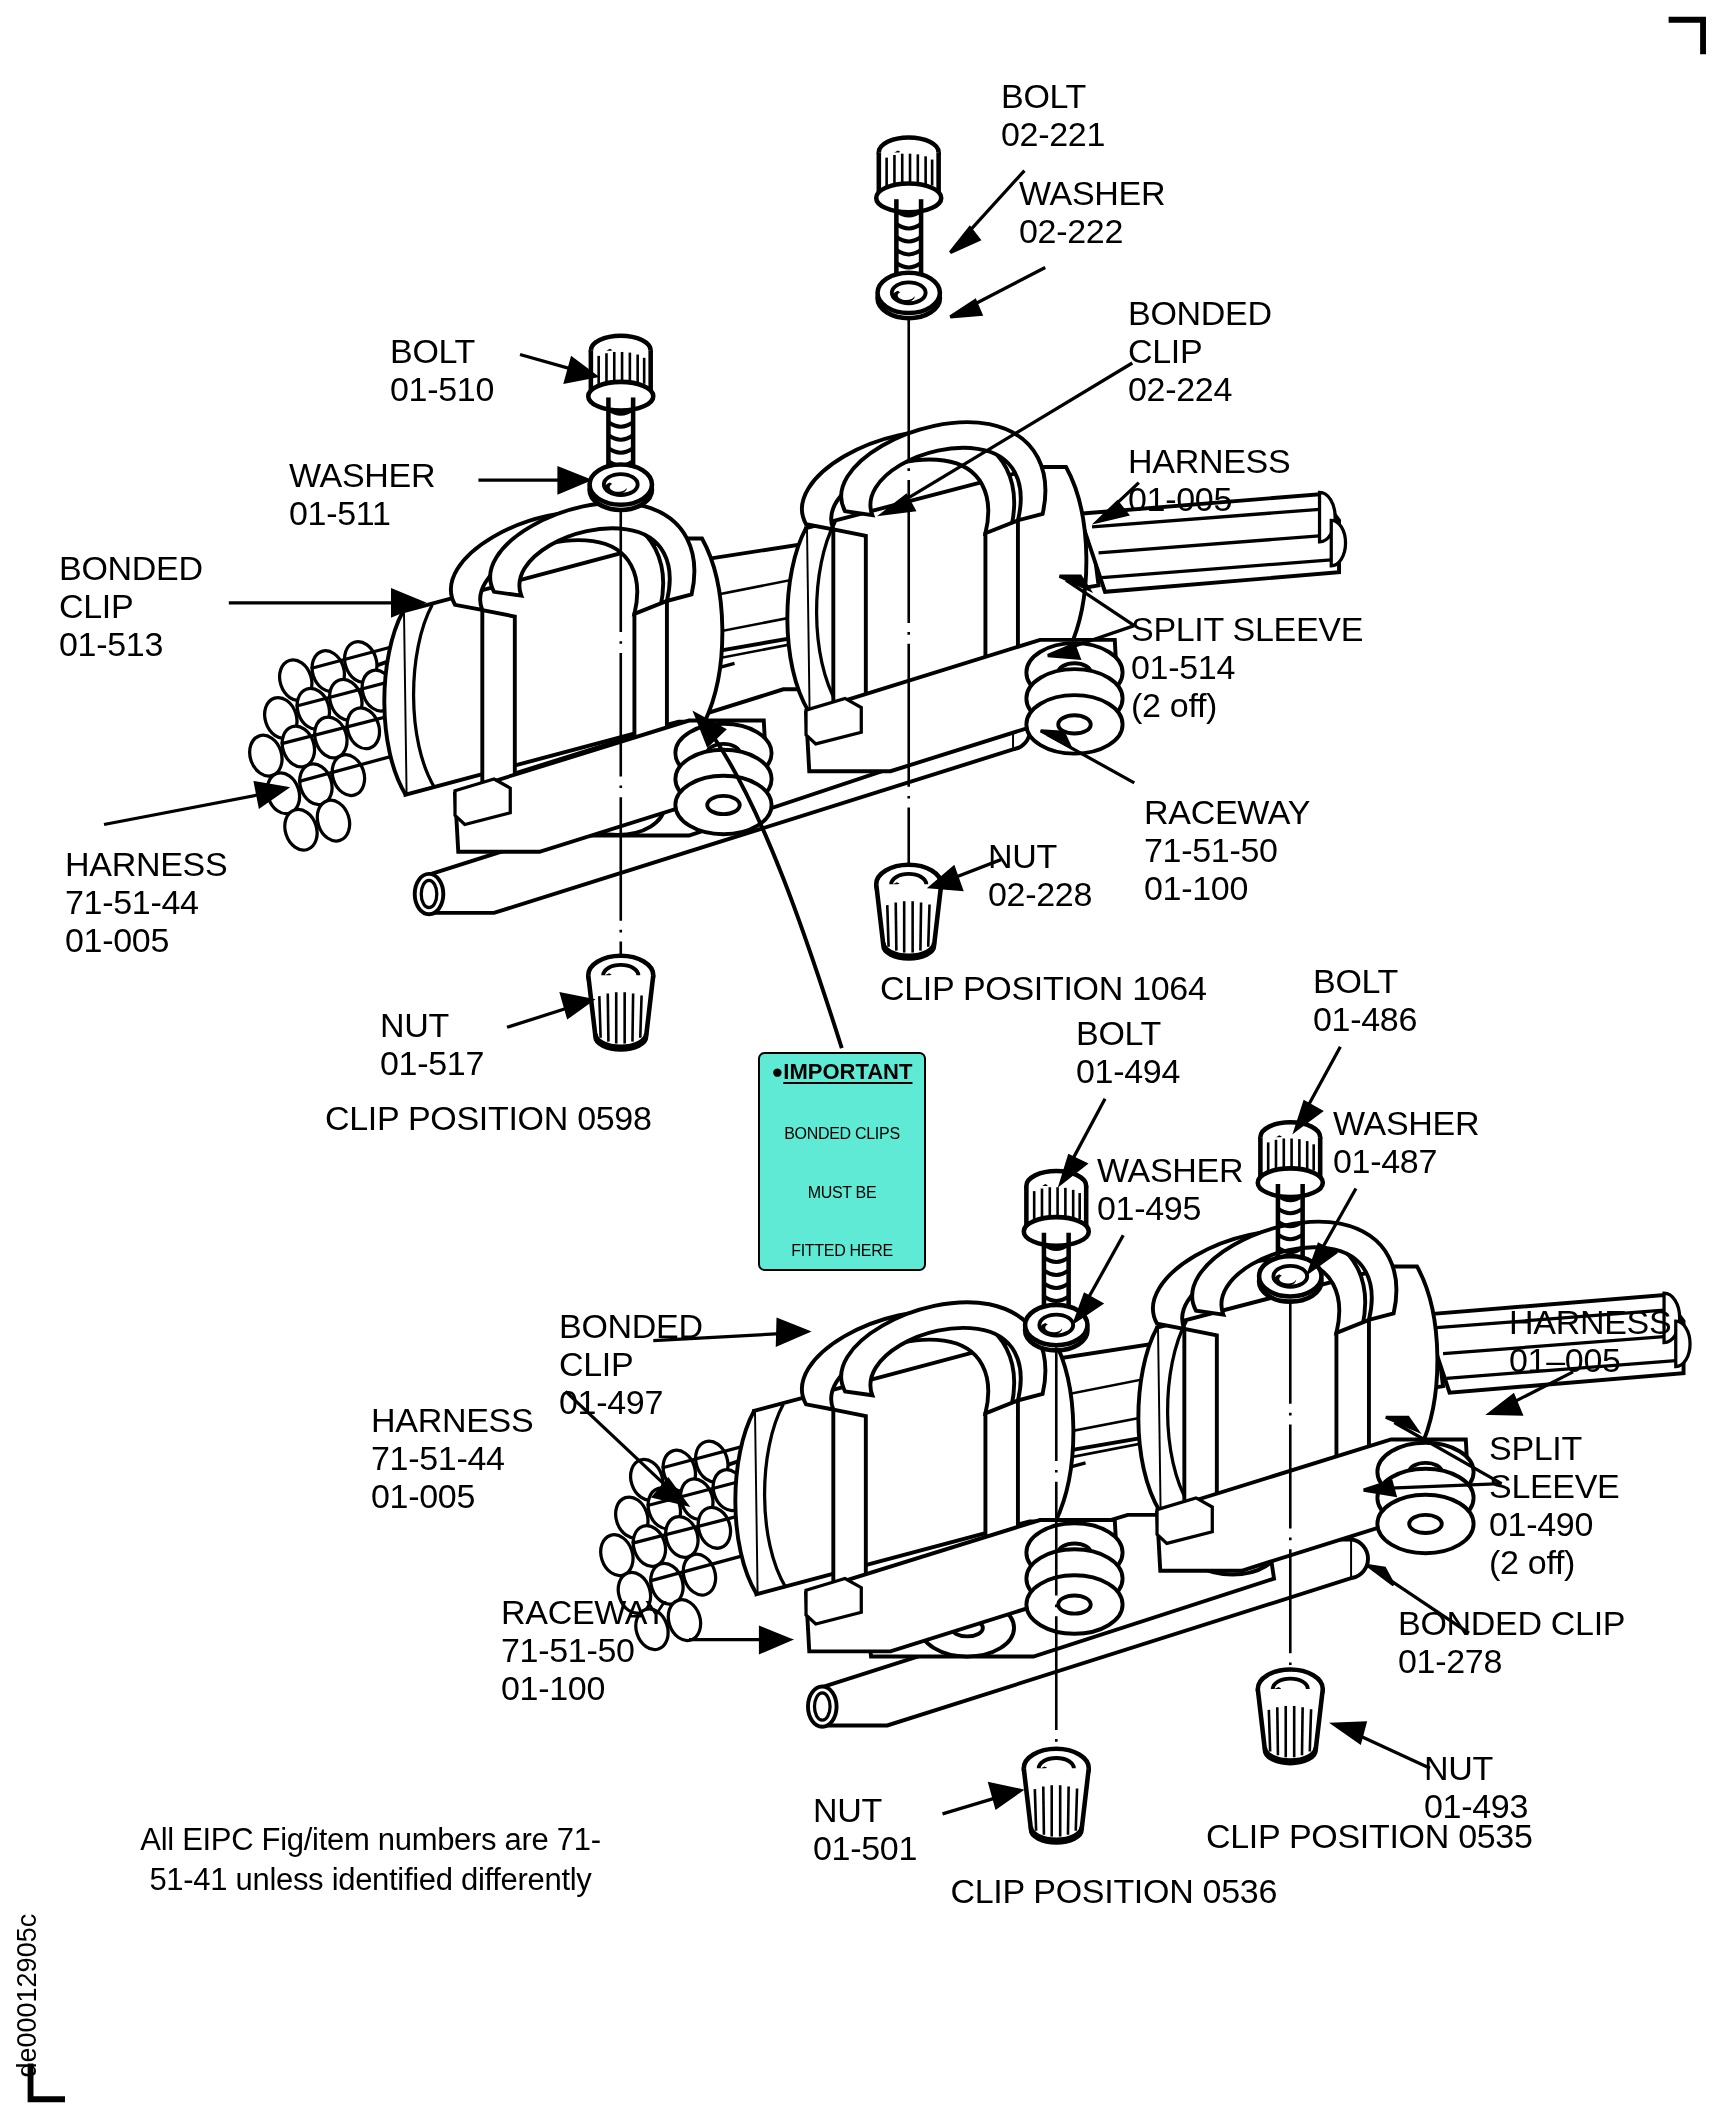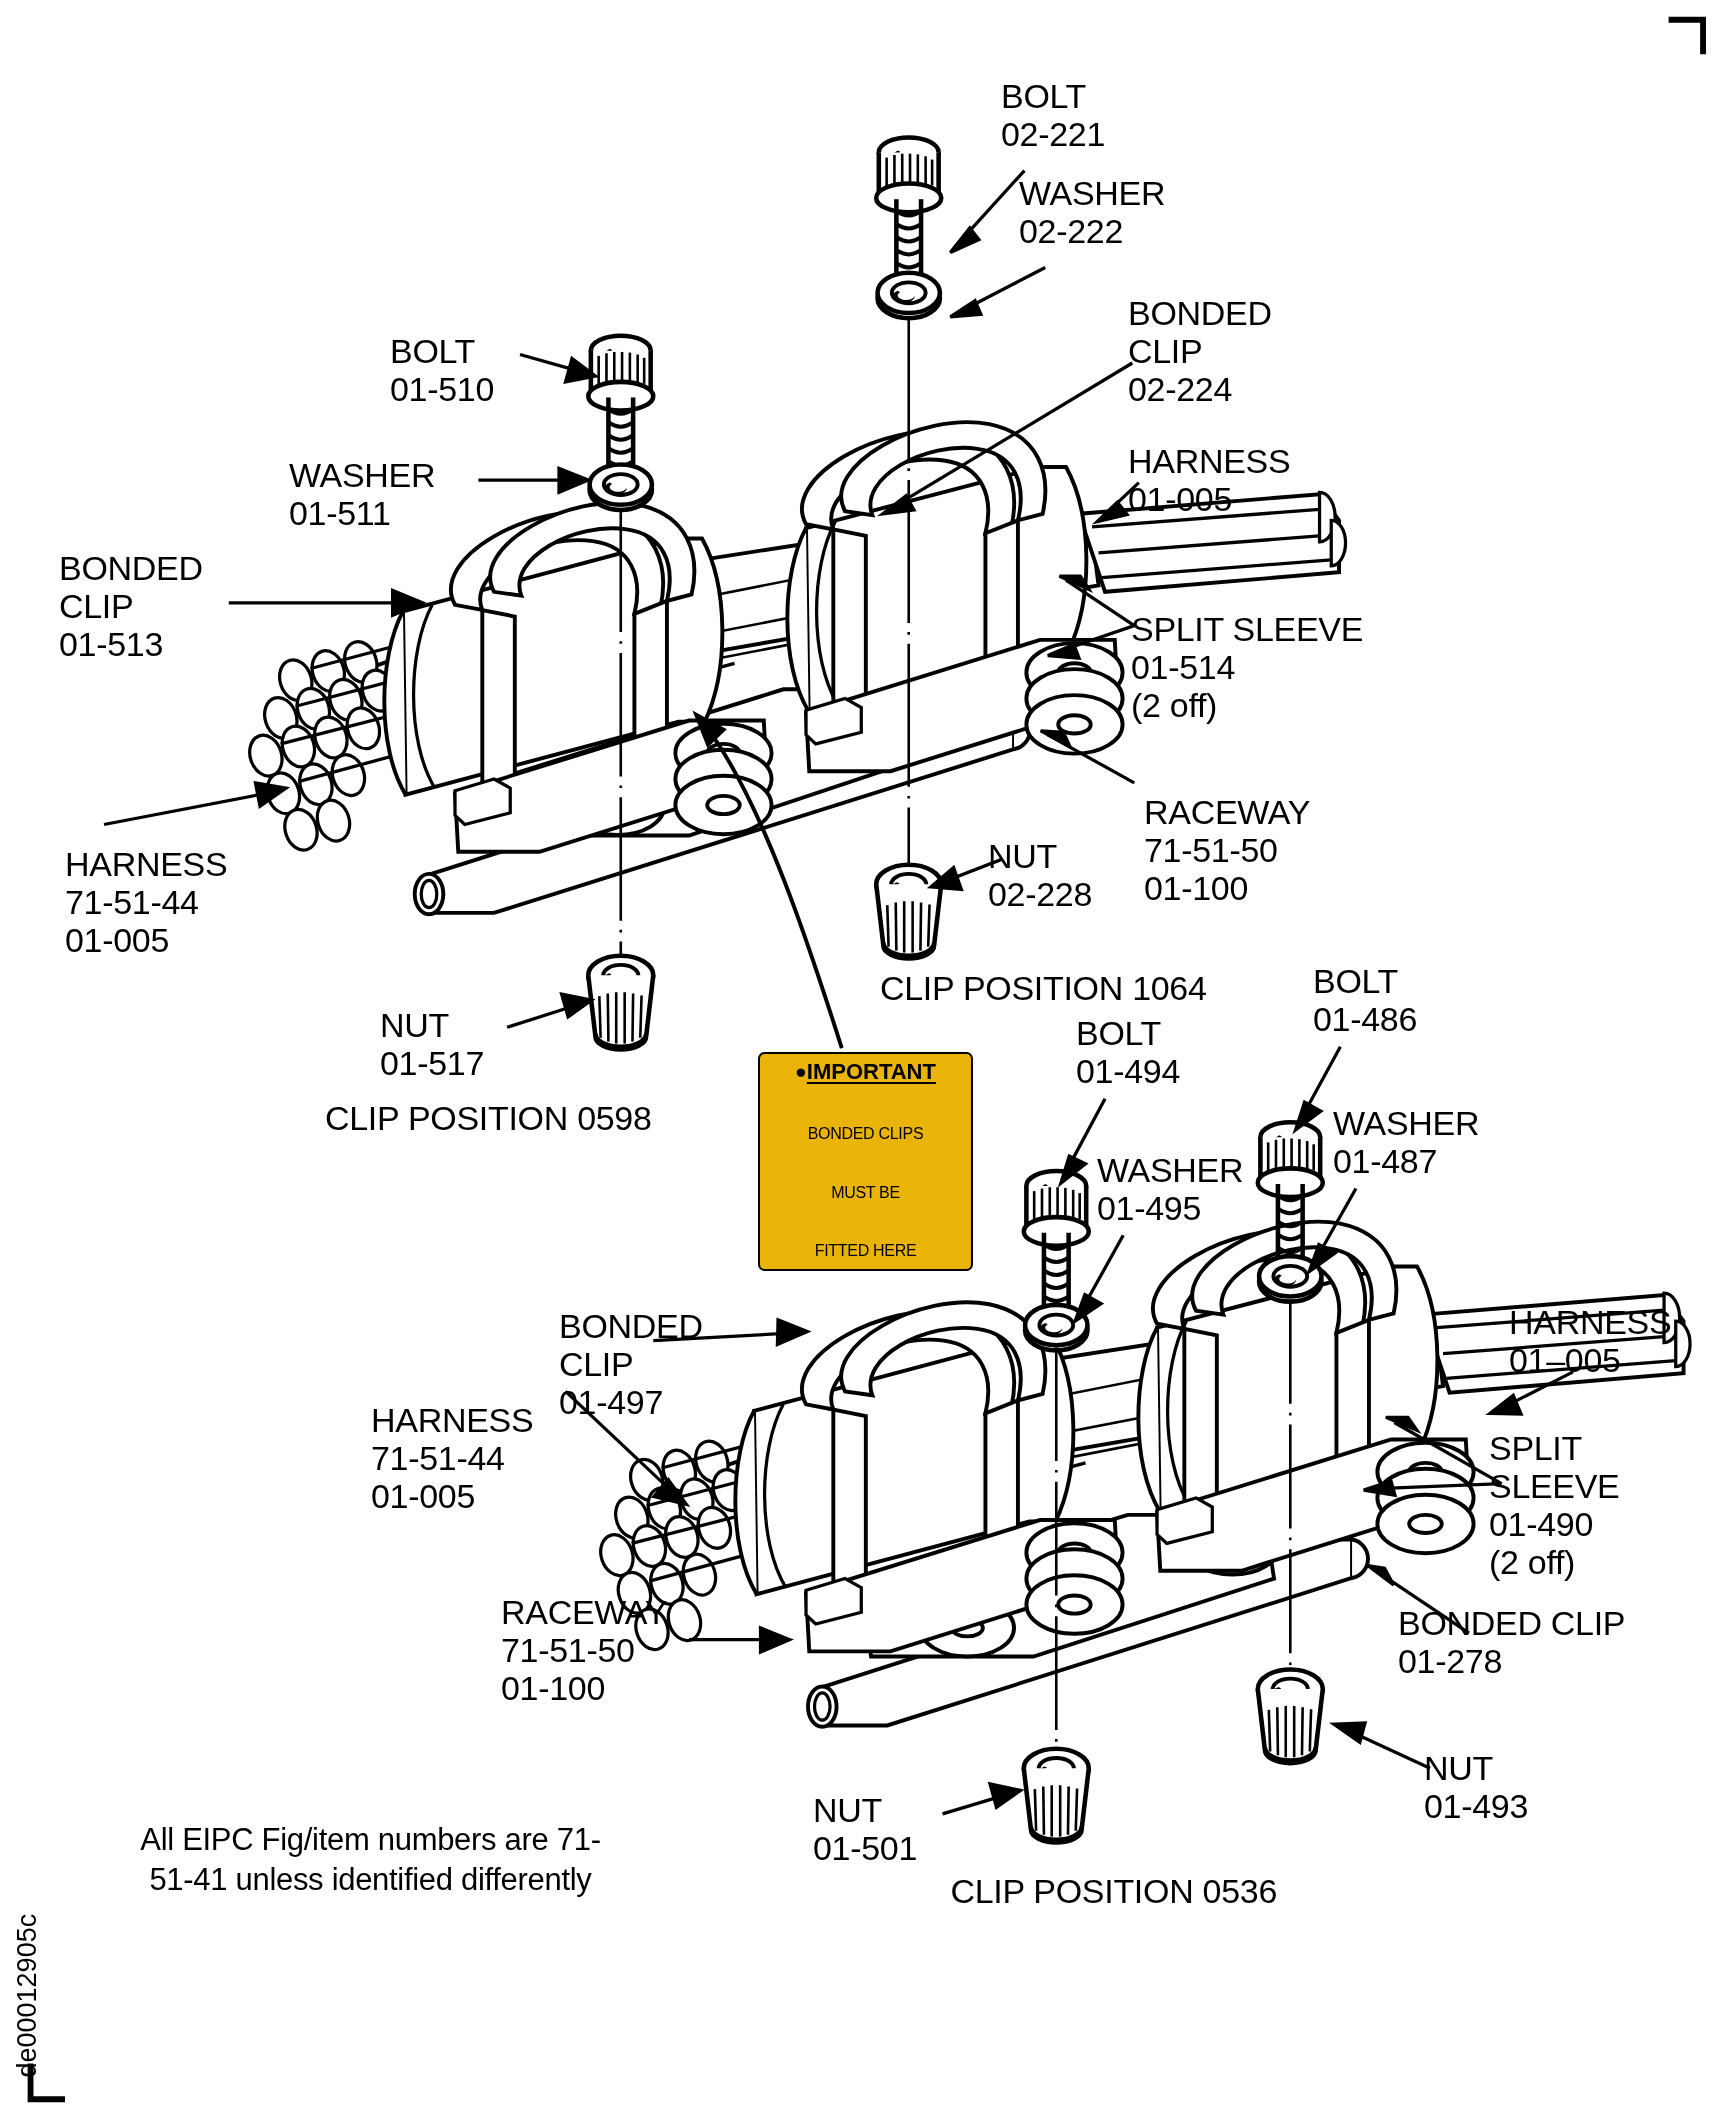--- a/index.html
+++ b/index.html
@@ -12,22 +12,22 @@
   svg#art{position:absolute;left:0;top:0;width:1731px;height:2119px;}
 
   .lbl{position:absolute;white-space:pre;line-height:1.12;font-weight:400;
        letter-spacing:-0.3px;}
   .lbl.c{text-align:left;}
   .lbl.l{text-align:left;}
   .s52{font-size:34px;}
 
   
   #note-box{
-    position:absolute;left:758px;top:1052px;width:215px;
-    border:2.6px solid #000;border-radius:6.5px;background:#eab308;
+    position:absolute;left:758px;top:1052px;width:168px;
+    border:2.6px solid #000;border-radius:6.5px;background:#5eead4;
     padding:5.2px 3.9px 7.8px 3.9px;box-sizing:border-box;
     text-align:center;
   }
   #note-box .note-hd{
     font-size:22px;font-weight:700;letter-spacing:0px;
     display:inline-block;
   }
   #note-box .note-hd .bullet{font-size:19.5px;vertical-align:1.3px;}
   #note-box .note-hd .ul{text-decoration:underline;text-underline-offset:3.3px;}
   #note-box .note-body{font-size:16px;line-height:1.22;font-weight:400;letter-spacing:-0.3px;margin-top:39px;}
@@ -522,20 +522,21 @@
 01-100</div>
 
 <div class="lbl c s52" style="left:813px;top:1791px;width:143px;">NUT
 01-501</div>
 
 <div class="lbl c s52" style="left:1424px;top:1749px;width:143px;">NUT
 01-493</div>
 
 <div class="lbl l s52" style="left:848px;top:1872px;width:429px;text-align:right;">CLIP POSITION 0536</div>
 
+<div class="lbl l s52" style="left:1206px;top:1817px;width:429px;">CLIP POSITION 0535</div>
 
 <div id="note-box">
   <div class="note-hd"><span class="bullet">●</span><span class="ul">IMPORTANT</span></div>
   <div class="note-body">BONDED CLIPS</div>
   <div class="note-body">MUST BE</div>
   <div class="note-body">FITTED HERE</div>
 </div>
 
 <div id="footnote">All EIPC Fig/item numbers
 are 71-51-41 unless

